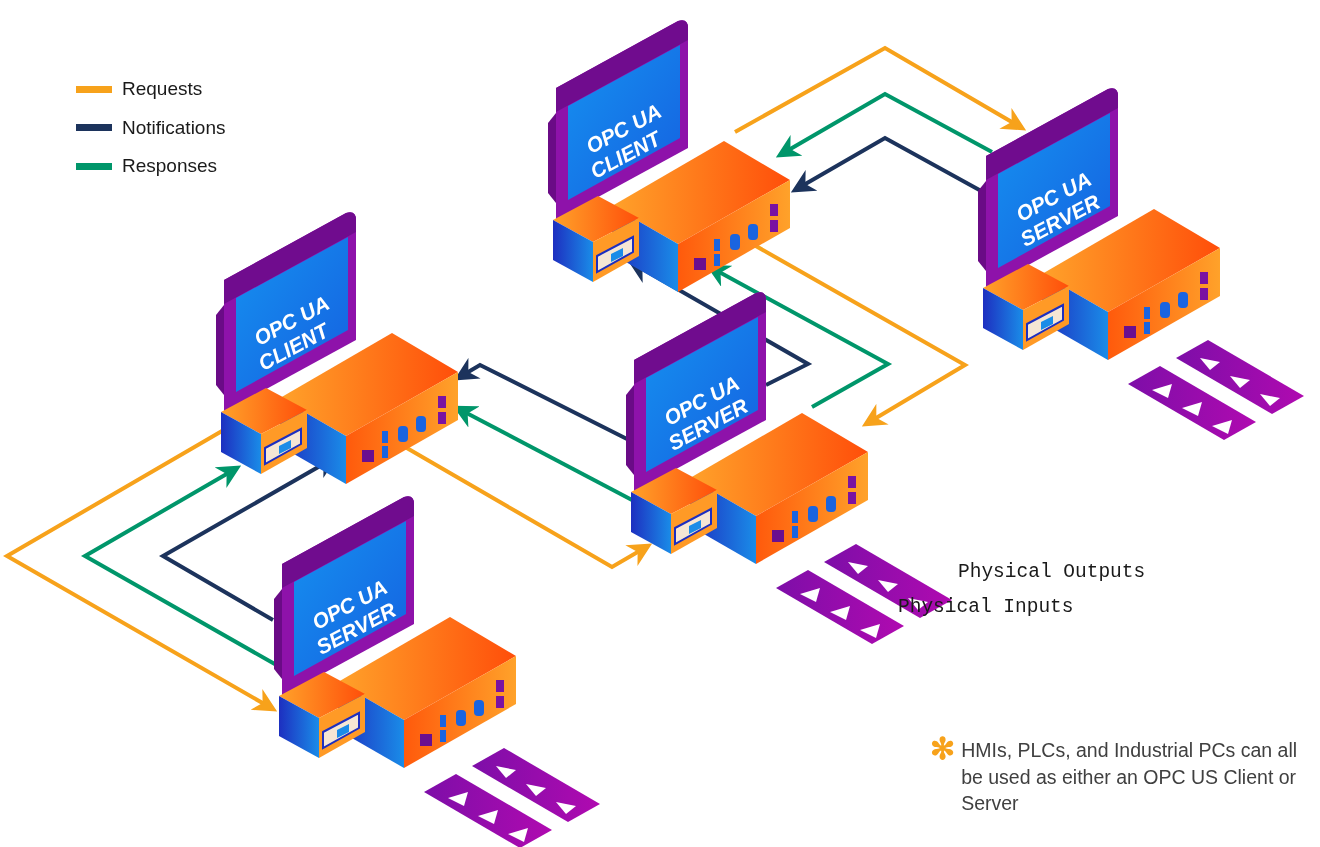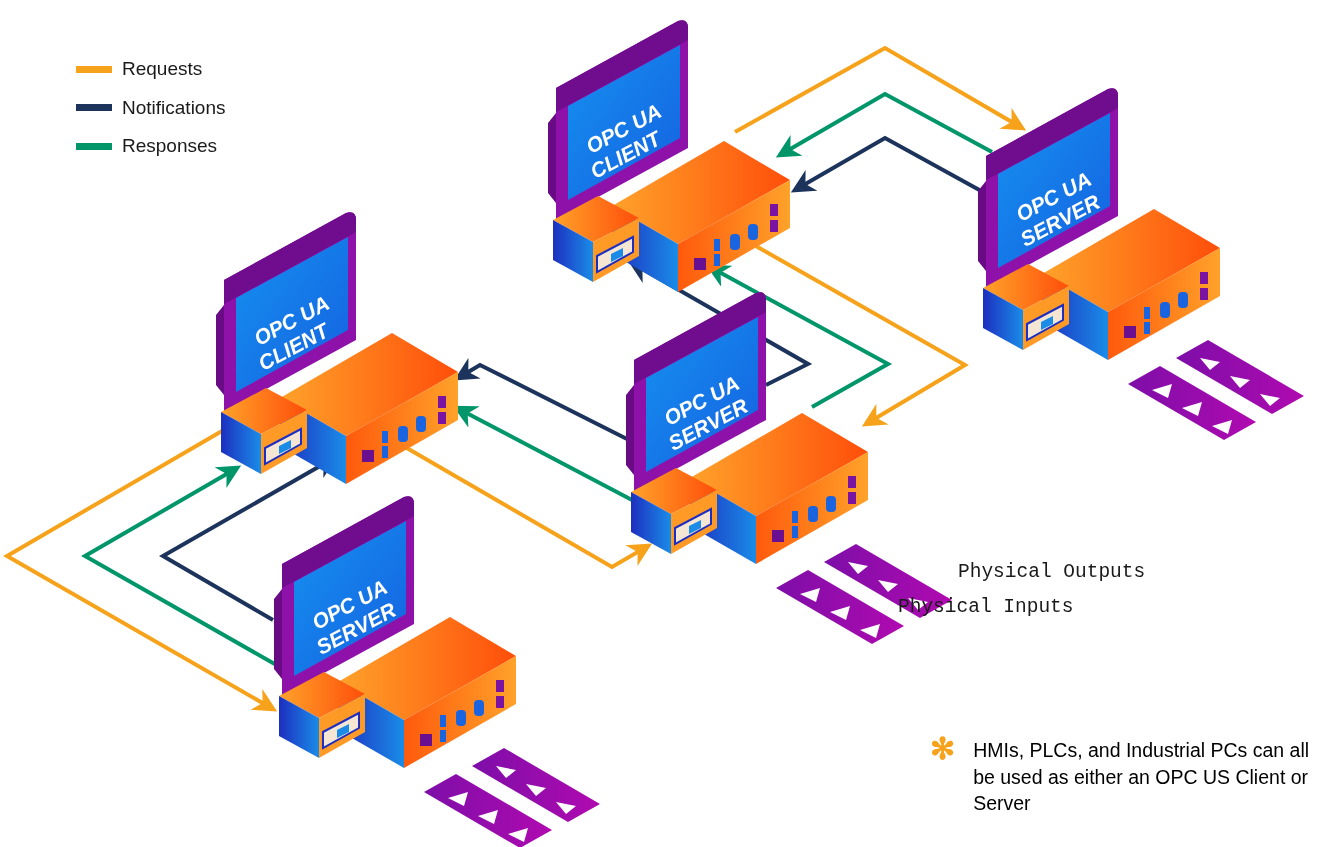--- a/index.html
+++ b/index.html
@@ -1,25 +1,25 @@
 <!DOCTYPE html>
 <html><head>
 <meta charset="utf-8">
 <style>
   html, body { margin:0; padding:0; background:#ffffff; }
   #canvas { position:relative; width:1320px; height:847px; overflow:hidden; background:#ffffff; font-family:"Liberation Sans", sans-serif; }
   svg#diagram { position:absolute; left:0; top:0; }
-  .legend { position:absolute; left:76px; top:50px; }
+  .legend { position:absolute; left:76px; top:70px; }
   .legend-item { display:flex; align-items:center; height:38.5px; }
   .legend-swatch { width:36px; height:7px; margin-right:10px; }
   .legend-label { font-size:19px; color:#1a1a1a; }
   .caption { position:absolute; font-size:19.5px; color:#1a1a1a; white-space:nowrap;font-family:Liberation Mono, monospace; }
   .note { position:absolute; left:930px; top:737px; display:flex; }
   .note-star { color:#f7a21b; font-size:30px; line-height:24px; margin-right:6px; font-weight:bold; }
-  .note-text { font-size:19.5px; line-height:26.5px; color:#000000; width:340px;margin-left:12px; }
+  .note-text { font-size:19.5px; line-height:26.5px; color:#404040; width:340px; }
   .screen-text { font-family:"Liberation Sans", sans-serif; font-style:italic; font-weight:bold; fill:#ffffff; font-size:21px; }
 </style>
 </head>
 <body>
 
 <div id="canvas">
 
   <svg id="diagram" width="1320" height="847" viewBox="0 0 1320 847">
     <defs>
       <linearGradient id="gTop" x1="0" y1="0" x2="1" y2="0">

